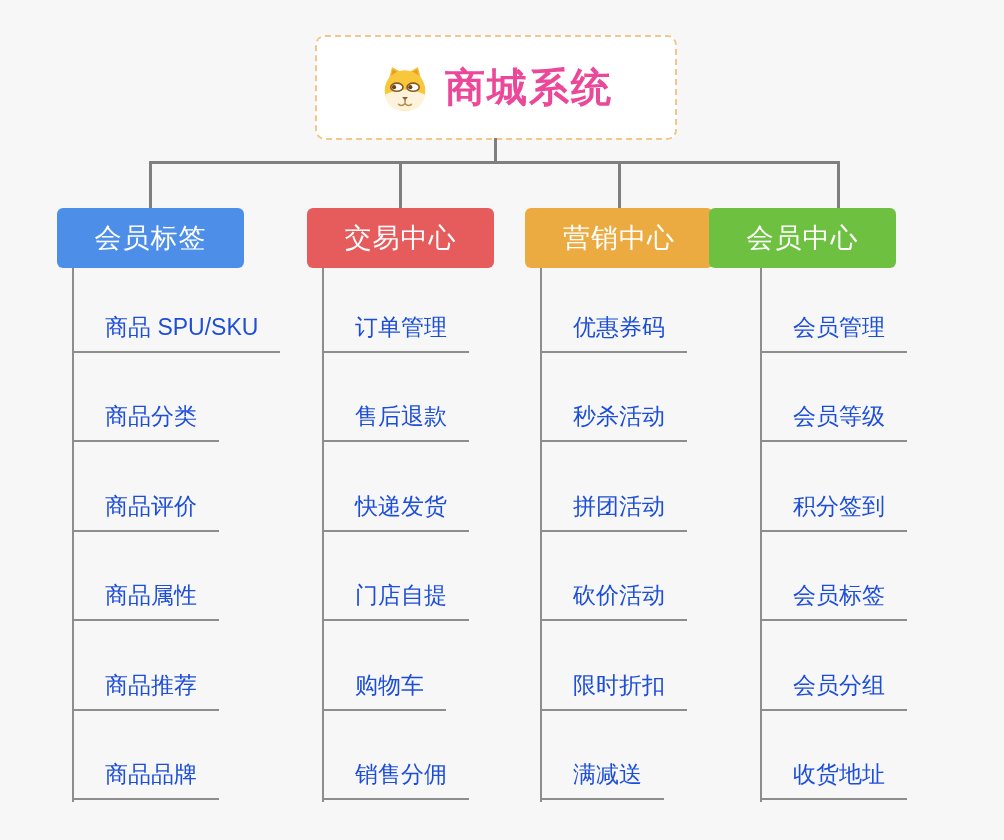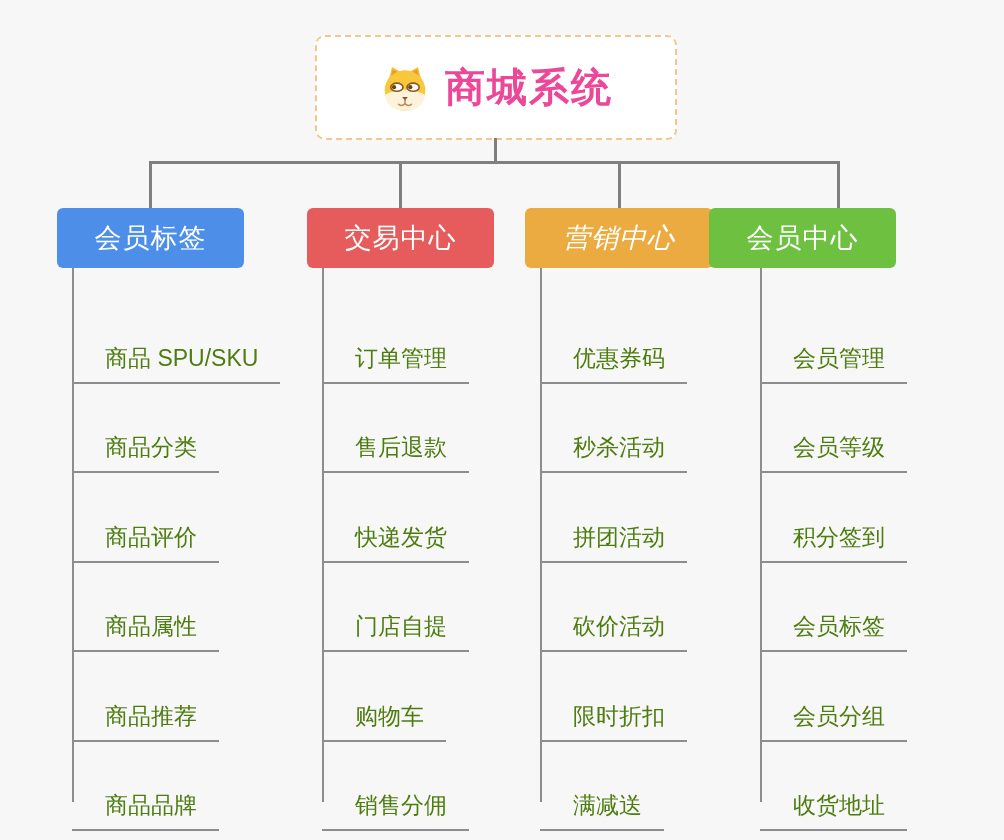--- a/index.html
+++ b/index.html
@@ -54,24 +54,23 @@
   .col.c0 { left:72px; } .col.c1 { left:322px; }
   .col.c2 { left:540px; } .col.c3 { left:760px; }
   .spine {
     position:absolute; left:0; top:0; width:2px; height:534px;
     background:#8d8d8d;
   }
   .leaf {
     position:absolute; left:0;
     padding:0 22px 9px 33px;
     border-bottom:2px solid #8d8d8d;
-    font-size:23px; line-height:29px; color:#4d7c0f;
+    font-size:23px; line-height:29px; color:#1d4ed8;
     white-space:nowrap;
     cursor:default;
-    margin-top:31px;
   }
   .leaf.r0 { top:45px; }  .leaf.r1 { top:134px;text-align:center; }
   .leaf.r2 { top:224px; } .leaf.r3 { top:313px; }
   .leaf.r4 { top:403px; } .leaf.r5 { top:492px; }
 </style>
 </head>
 <body>
 
 <div class="canvas">
 
@@ -104,21 +103,21 @@
 
   <div class="line root-stem"></div>
   <div class="line h-rail"></div>
   <div class="line drop d0"></div>
   <div class="line drop d1"></div>
   <div class="line drop d2"></div>
   <div class="line drop d3"></div>
 
   <div class="branch b0" style="background-color: rgb(77, 143, 232);">会员标签</div>
   <div class="branch b1" style="background-color: rgb(230, 91, 91);">交易中心</div>
-  <div class="branch b2" style="background-color: rgb(235, 171, 64); font-style: italic;">营销中心</div>
+  <div class="branch b2" style="background-color: rgb(235, 171, 64);">营销中心</div>
   <div class="branch b3" style="background-color: rgb(110, 192, 64);">会员中心</div>
 
   <div class="col c0">
     <div class="spine"></div>
     <div class="leaf r0">商品 SPU/SKU</div>
     <div class="leaf r1">商品分类</div>
     <div class="leaf r2">商品评价</div>
     <div class="leaf r3">商品属性</div>
     <div class="leaf r4">商品推荐</div>
     <div class="leaf r5">商品品牌</div>

